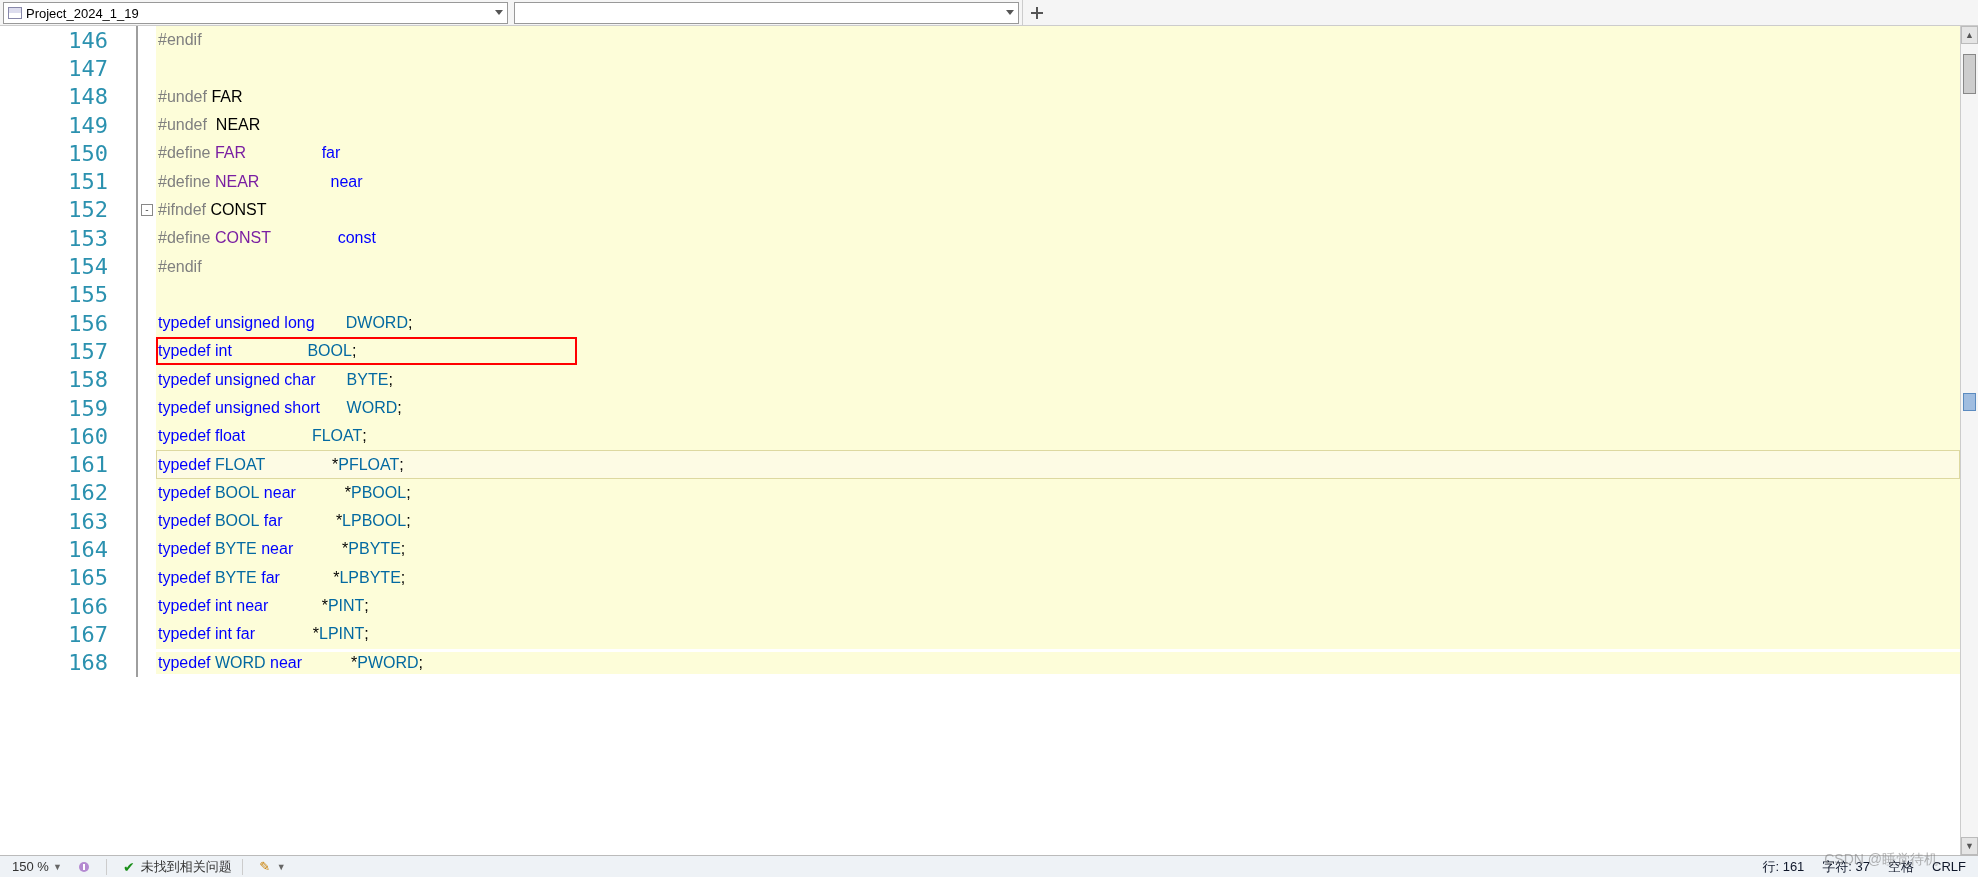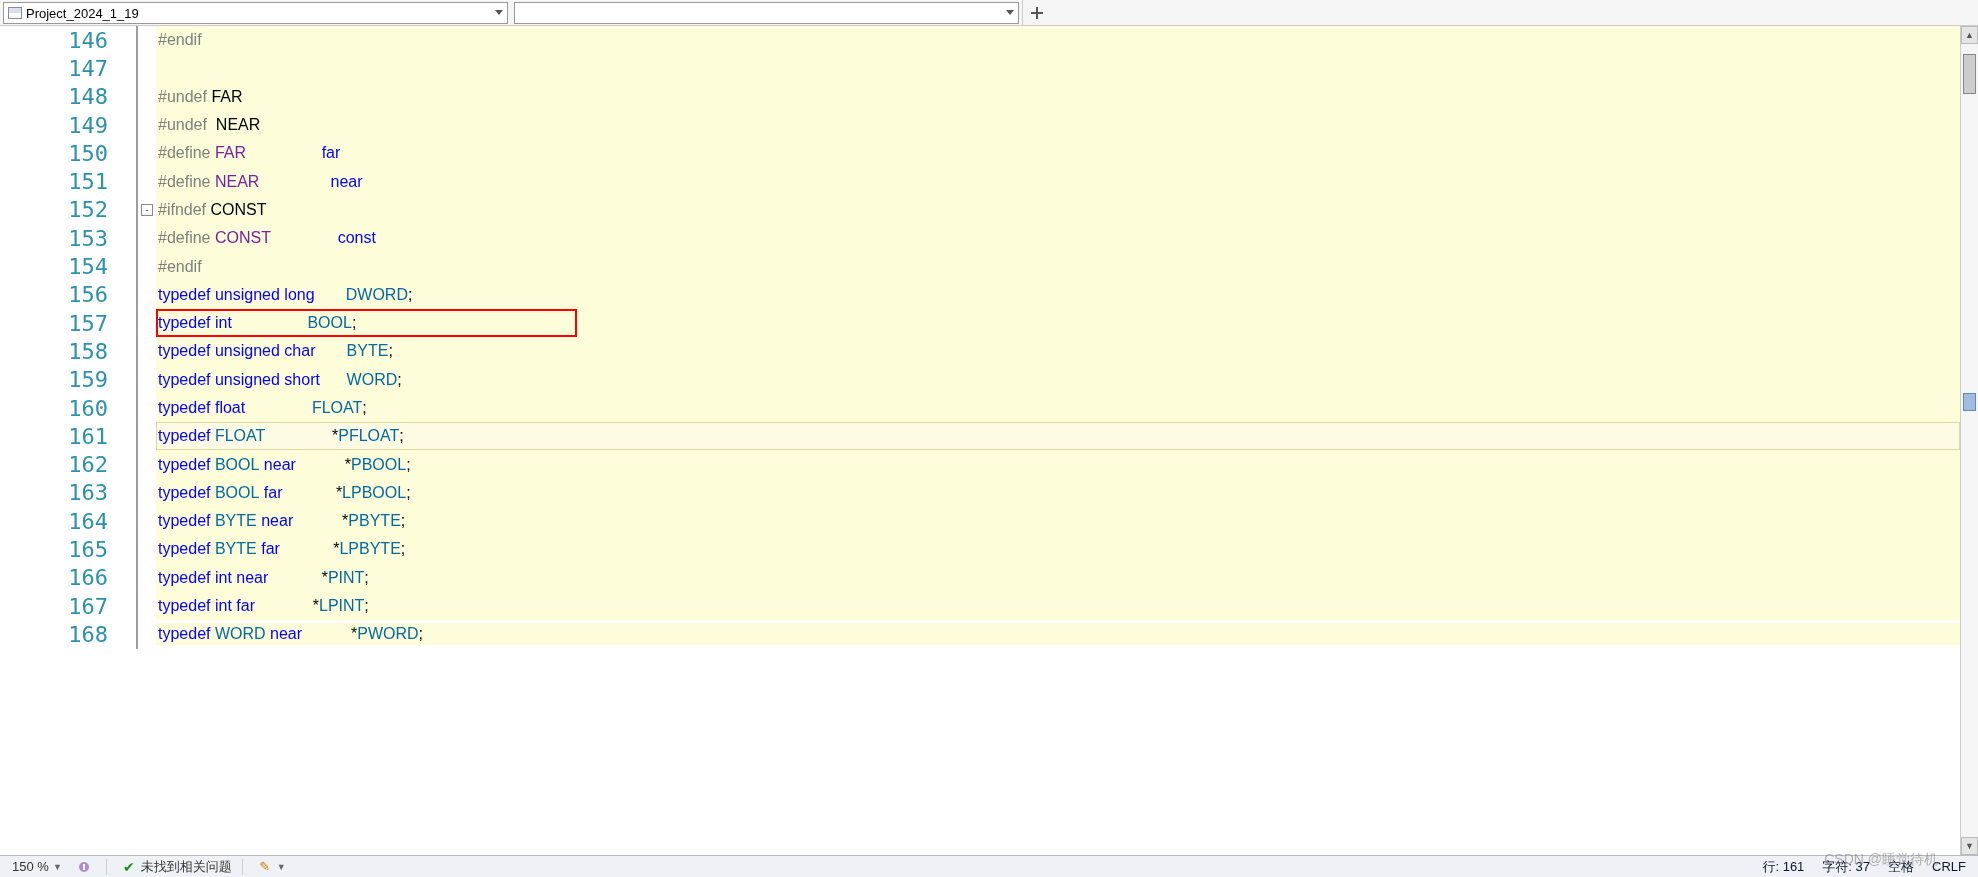--- a/index.html
+++ b/index.html
@@ -240,20 +240,25 @@
       </div>
       <div class="line-row">
         <div class="line-num">153</div>
         <div class="fold-cell"></div>
         <div class="code-cell"><span class="tok-pre">#define</span><span class="tok-plain"> </span><span class="tok-mac">CONST</span><span class="tok-plain">               </span><span class="tok-kw">const</span></div>
       </div>
       <div class="line-row">
         <div class="line-num">154</div>
         <div class="fold-cell"></div>
         <div class="code-cell"><span class="tok-pre">#endif</span></div>
+      </div>
+      <div class="line-row">
+        <div class="line-num">155</div>
+        <div class="fold-cell"></div>
+        <div class="code-cell"></div>
       </div>
       <div class="line-row">
         <div class="line-num">156</div>
         <div class="fold-cell"></div>
         <div class="code-cell"><span class="tok-kw">typedef</span><span class="tok-plain"> </span><span class="tok-kw">unsigned</span><span class="tok-plain"> </span><span class="tok-kw">long</span><span class="tok-plain">       </span><span class="tok-type">DWORD</span><span class="tok-plain">;</span></div>
       </div>
       <div class="line-row">
         <div class="line-num">157</div>
         <div class="fold-cell"></div>
         <div class="code-cell"><span class="tok-kw">typedef</span><span class="tok-plain"> </span><span class="tok-kw">int</span><span class="tok-plain">                 </span><span class="tok-type">BOOL</span><span class="tok-plain">;</span><div class="highlight-box"></div></div>

